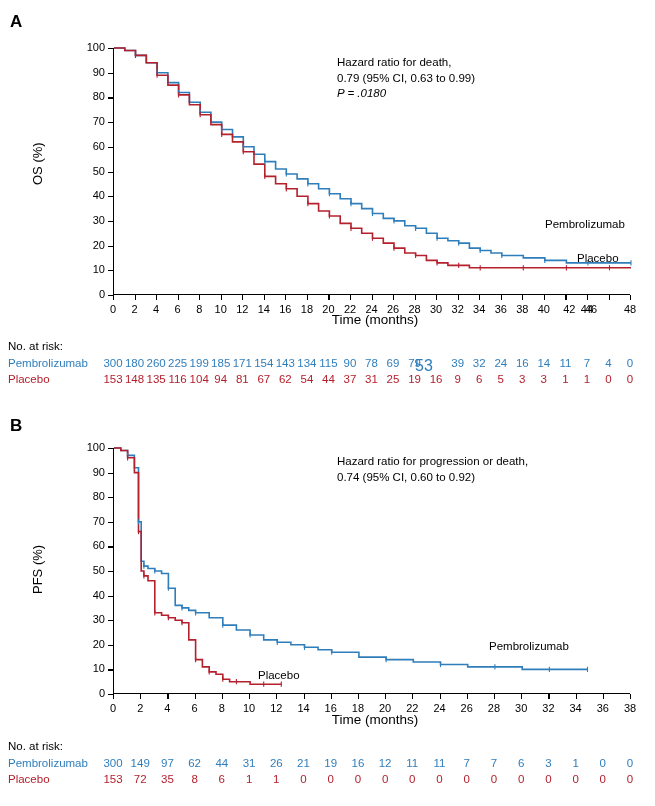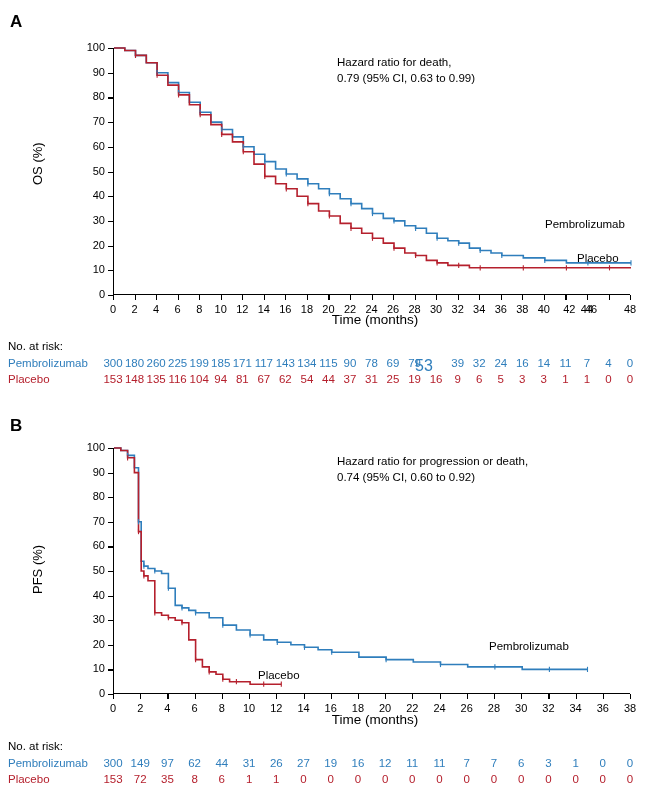--- a/index.html
+++ b/index.html
@@ -200,36 +200,37 @@
       <div class="xtick" style="left: 581px; top: 303px;">46</div>
       <div class="xtickmark" style="left: 630px; top: 295px;"></div>
       <div class="xtick" style="left: 620px; top: 303px;">48</div>
     </div>
 
   <div class="xlabel" style="left:300px;top:312px;width:150px;">Time (months)</div>
 
   <div class="annot" style="left:337px;top:55px;">
     <div>Hazard ratio for death,</div>
     <div>0.79 (95% CI, 0.63 to 0.99)</div>
+    <div style="font-style:italic;">P = .0180</div>
   </div>
 
   <div class="curvelabel" style="left:545px;top:218px;">Pembrolizumab</div>
   <div class="curvelabel" style="left:577px;top:252px;">Placebo</div>
 
   <div class="risk-title" style="left:8px;top:340px;">No. at risk:</div>
   <div id="riskA">
       <div class="risk-name" style="left: 8px; top: 357px; font-size: 11.5px; color: rgb(47, 126, 188);">Pembrolizumab</div>
       <div class="risk-val" style="left: 101px; top: 357px; position: absolute; font-size: 11.5px; color: rgb(47, 126, 188);">300</div>
       <div class="risk-val" style="left: 122.5px; top: 357px; position: absolute; font-size: 11.5px; color: rgb(47, 126, 188);">180</div>
       <div class="risk-val" style="left: 144.1px; top: 357px; position: absolute; font-size: 11.5px; color: rgb(47, 126, 188);">260</div>
       <div class="risk-val" style="left: 165.6px; top: 357px; position: absolute; font-size: 11.5px; color: rgb(47, 126, 188);">225</div>
       <div class="risk-val" style="left: 187.2px; top: 357px; position: absolute; font-size: 11.5px; color: rgb(47, 126, 188);">199</div>
       <div class="risk-val" style="left: 208.7px; top: 357px; position: absolute; font-size: 11.5px; color: rgb(47, 126, 188);">185</div>
       <div class="risk-val" style="left: 230.3px; top: 357px; position: absolute; font-size: 11.5px; color: rgb(47, 126, 188);">171</div>
-      <div class="risk-val" style="left: 251.8px; top: 357px; position: absolute; font-size: 11.5px; color: rgb(47, 126, 188);">117</div>
+      <div class="risk-val" style="left: 251.8px; top: 357px; position: absolute; font-size: 11.5px; color: rgb(47, 126, 188);">154</div>
       <div class="risk-val" style="left: 273.3px; top: 357px; position: absolute; font-size: 11.5px; color: rgb(47, 126, 188);">143</div>
       <div class="risk-val" style="left: 294.9px; top: 357px; position: absolute; font-size: 11.5px; color: rgb(47, 126, 188);">134</div>
       <div class="risk-val" style="left: 316.4px; top: 357px; position: absolute; font-size: 11.5px; color: rgb(47, 126, 188);">115</div>
       <div class="risk-val" style="left: 338px; top: 357px; position: absolute; font-size: 11.5px; color: rgb(47, 126, 188);">90</div>
       <div class="risk-val" style="left: 359.5px; top: 357px; position: absolute; font-size: 11.5px; color: rgb(47, 126, 188);">78</div>
       <div class="risk-val" style="left: 381px; top: 357px; position: absolute; font-size: 11.5px; color: rgb(47, 126, 188);">69</div>
       <div class="risk-val" style="left: 402.6px; top: 357px; position: absolute; font-size: 11.5px; color: rgb(47, 126, 188);">79</div>
       <div class="risk-val" style="left: 412px; top: 357px; position: absolute; font-size: 16px; color: rgb(47, 126, 188);">53</div>
       <div class="risk-val" style="left: 445.7px; top: 357px; position: absolute; font-size: 11.5px; color: rgb(47, 126, 188);">39</div>
       <div class="risk-val" style="left: 467.2px; top: 357px; position: absolute; font-size: 11.5px; color: rgb(47, 126, 188);">32</div>
@@ -394,21 +395,21 @@
   <div class="risk-title" style="left:8px;top:336px;">No. at risk:</div>
   <div id="riskB">
       <div class="risk-name" style="left: 8px; top: 353px; font-size: 11.5px; color: rgb(47, 126, 188);">Pembrolizumab</div>
       <div class="risk-val" style="left: 101px; top: 353px; position: absolute; font-size: 11.5px; color: rgb(47, 126, 188);">300</div>
       <div class="risk-val" style="left: 128.2px; top: 353px; position: absolute; font-size: 11.5px; color: rgb(47, 126, 188);">149</div>
       <div class="risk-val" style="left: 155.4px; top: 353px; position: absolute; font-size: 11.5px; color: rgb(47, 126, 188);">97</div>
       <div class="risk-val" style="left: 182.6px; top: 353px; position: absolute; font-size: 11.5px; color: rgb(47, 126, 188);">62</div>
       <div class="risk-val" style="left: 209.8px; top: 353px; position: absolute; font-size: 11.5px; color: rgb(47, 126, 188);">44</div>
       <div class="risk-val" style="left: 237.1px; top: 353px; position: absolute; font-size: 11.5px; color: rgb(47, 126, 188);">31</div>
       <div class="risk-val" style="left: 264.3px; top: 353px; position: absolute; font-size: 11.5px; color: rgb(47, 126, 188);">26</div>
-      <div class="risk-val" style="left: 291.5px; top: 353px; position: absolute; font-size: 11.5px; color: rgb(47, 126, 188);">27</div>
+      <div class="risk-val" style="left: 291.5px; top: 353px; position: absolute; font-size: 11.5px; color: rgb(47, 126, 188);">21</div>
       <div class="risk-val" style="left: 318.7px; top: 353px; position: absolute; font-size: 11.5px; color: rgb(47, 126, 188);">19</div>
       <div class="risk-val" style="left: 345.9px; top: 353px; position: absolute; font-size: 11.5px; color: rgb(47, 126, 188);">16</div>
       <div class="risk-val" style="left: 373.1px; top: 353px; position: absolute; font-size: 11.5px; color: rgb(47, 126, 188);">12</div>
       <div class="risk-val" style="left: 400.3px; top: 353px; position: absolute; font-size: 11.5px; color: rgb(47, 126, 188);">11</div>
       <div class="risk-val" style="left: 427.5px; top: 353px; position: absolute; font-size: 11.5px; color: rgb(47, 126, 188);">11</div>
       <div class="risk-val" style="left: 454.7px; top: 353px; position: absolute; font-size: 11.5px; color: rgb(47, 126, 188);">7</div>
       <div class="risk-val" style="left: 481.9px; top: 353px; position: absolute; font-size: 11.5px; color: rgb(47, 126, 188);">7</div>
       <div class="risk-val" style="left: 509.2px; top: 353px; position: absolute; font-size: 11.5px; color: rgb(47, 126, 188);">6</div>
       <div class="risk-val" style="left: 536.4px; top: 353px; position: absolute; font-size: 11.5px; color: rgb(47, 126, 188);">3</div>
       <div class="risk-val" style="left: 563.6px; top: 353px; position: absolute; font-size: 11.5px; color: rgb(47, 126, 188);">1</div>

